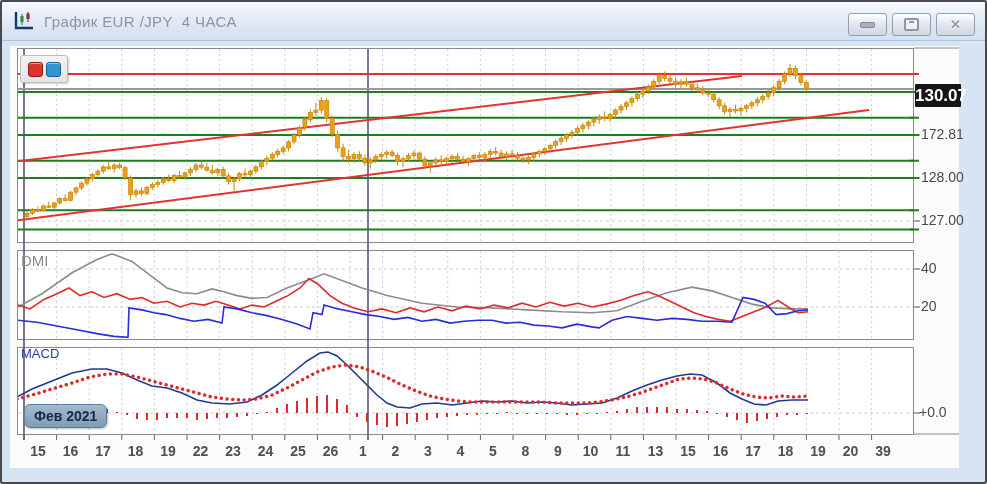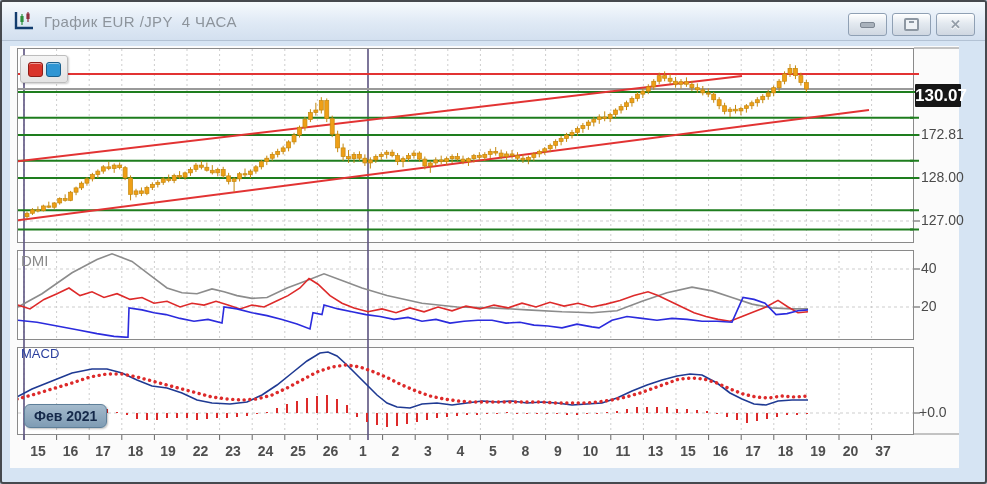--- a/index.html
+++ b/index.html
@@ -657,15 +657,15 @@
       <div class="day-label" style="left: 556px;">9</div>
       <div class="day-label" style="left: 588.5px;">10</div>
       <div class="day-label" style="left: 621px;">11</div>
       <div class="day-label" style="left: 653.5px;">13</div>
       <div class="day-label" style="left: 686px;">15</div>
       <div class="day-label" style="left: 718.5px;">16</div>
       <div class="day-label" style="left: 751px;">17</div>
       <div class="day-label" style="left: 783.5px;">18</div>
       <div class="day-label" style="left: 816px;">19</div>
       <div class="day-label" style="left: 848.5px;">20</div>
-      <div class="day-label" style="left: 881px;">37</div>
+      <div class="day-label" style="left: 881px;">39</div>
     </div>
 </div>
 
 </body></html>

